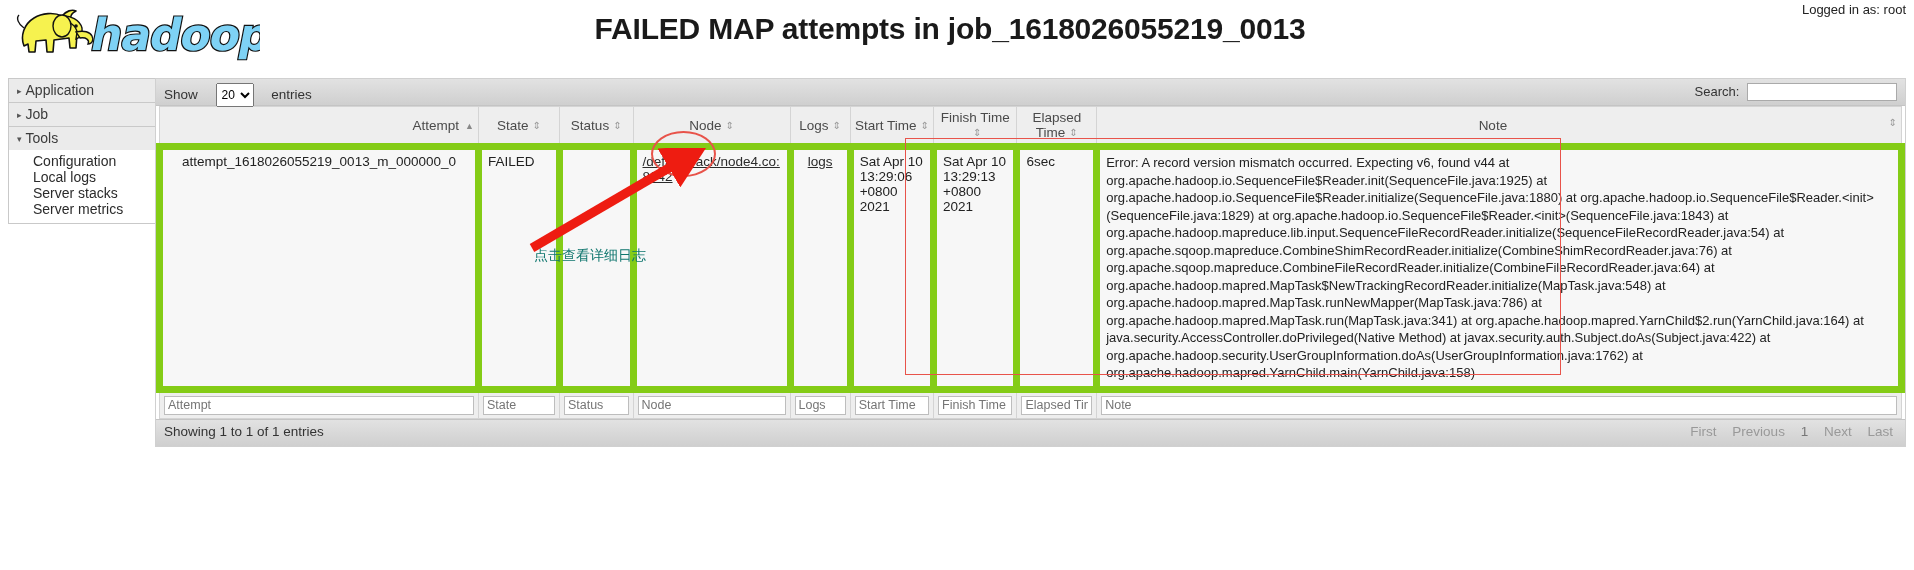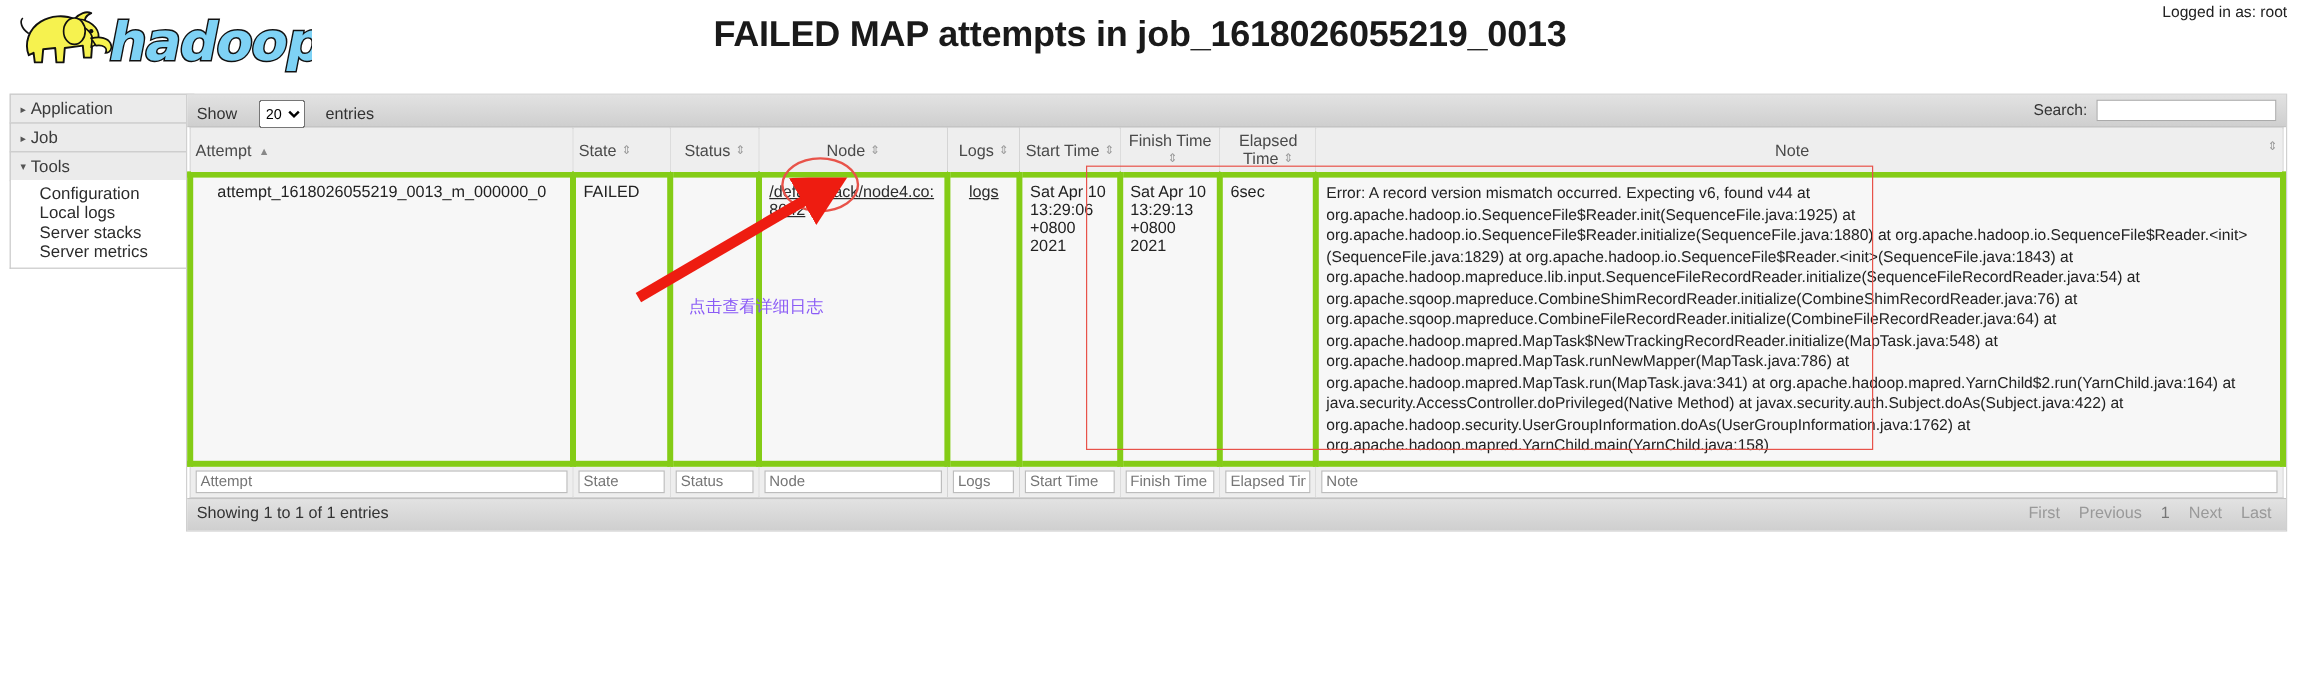--- a/index.html
+++ b/index.html
@@ -135,21 +135,21 @@
     border: 1px solid #d4d4d4;
     color: #4a4a4a;
     font-weight: normal;
     font-size: 13.5px;
     padding: 3px 4px;
     vertical-align: middle;
     position: relative;
     cursor: pointer;
   }
   table.dt td {
-    border: 5px solid #84cc16;
+    border: 7px solid #84cc16;
     padding: 4px 6px;
     vertical-align: top;
     color: #222;
     background: #f7f7f7;
   }
   .sort-ico {
     display: inline-block;
     margin-left: 4px;
     color: #9a9a9a;
     font-size: 10px;
@@ -233,24 +233,23 @@
   }
   #anno-arrow {
     position: absolute;
     left: 520px; top: 148px;
     width: 190px; height: 110px;
     pointer-events: none;
   }
   #anno-text {
     position: absolute;
     left: 534px; top: 247px;
-    color: #8b5cf6;
+    color: #0f766e;
     font-size: 14px;
     white-space: nowrap;
-    margin-left: 40px;
   }
   
   #note-outline {
     position: absolute;
     left: 905px; top: 138px;
     width: 656px; height: 237px;
     border: 1px solid #e8534a;
     pointer-events: none;
   }
 </style>
@@ -326,24 +325,24 @@
         <col style="width:60px">
         <col style="width:128px">
         <col style="width:49px">
         <col style="width:68px">
         <col style="width:68px">
         <col style="width:65px">
         <col style="width:656px">
       </colgroup>
       <thead>
         <tr>
-          <th style="text-align:left">
+          <th style="text-align:right">
             <span>Attempt</span><span class="sort-asc">▲</span>
           </th>
-          <th style="text-align:left">
+          <th style="text-align:center">
             <span>State</span><span class="sort-ico">⇕</span>
           </th>
           <th style="text-align:center">
             <span>Status</span><span class="sort-ico">⇕</span>
           </th>
           <th style="text-align:center">
             <span>Node</span><span class="sort-ico">⇕</span>
           </th>
           <th style="text-align:center">
             <span>Logs</span><span class="sort-ico">⇕</span>

